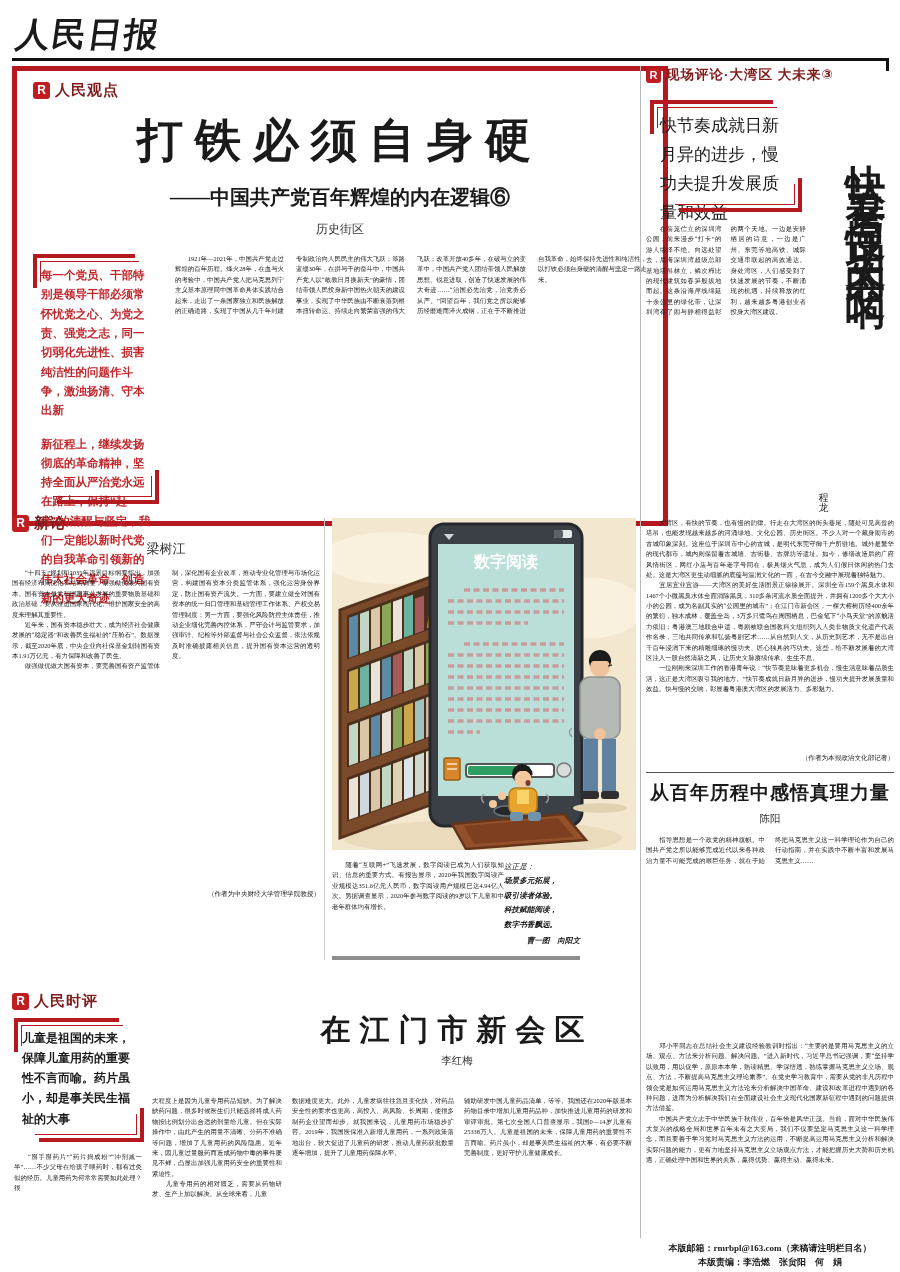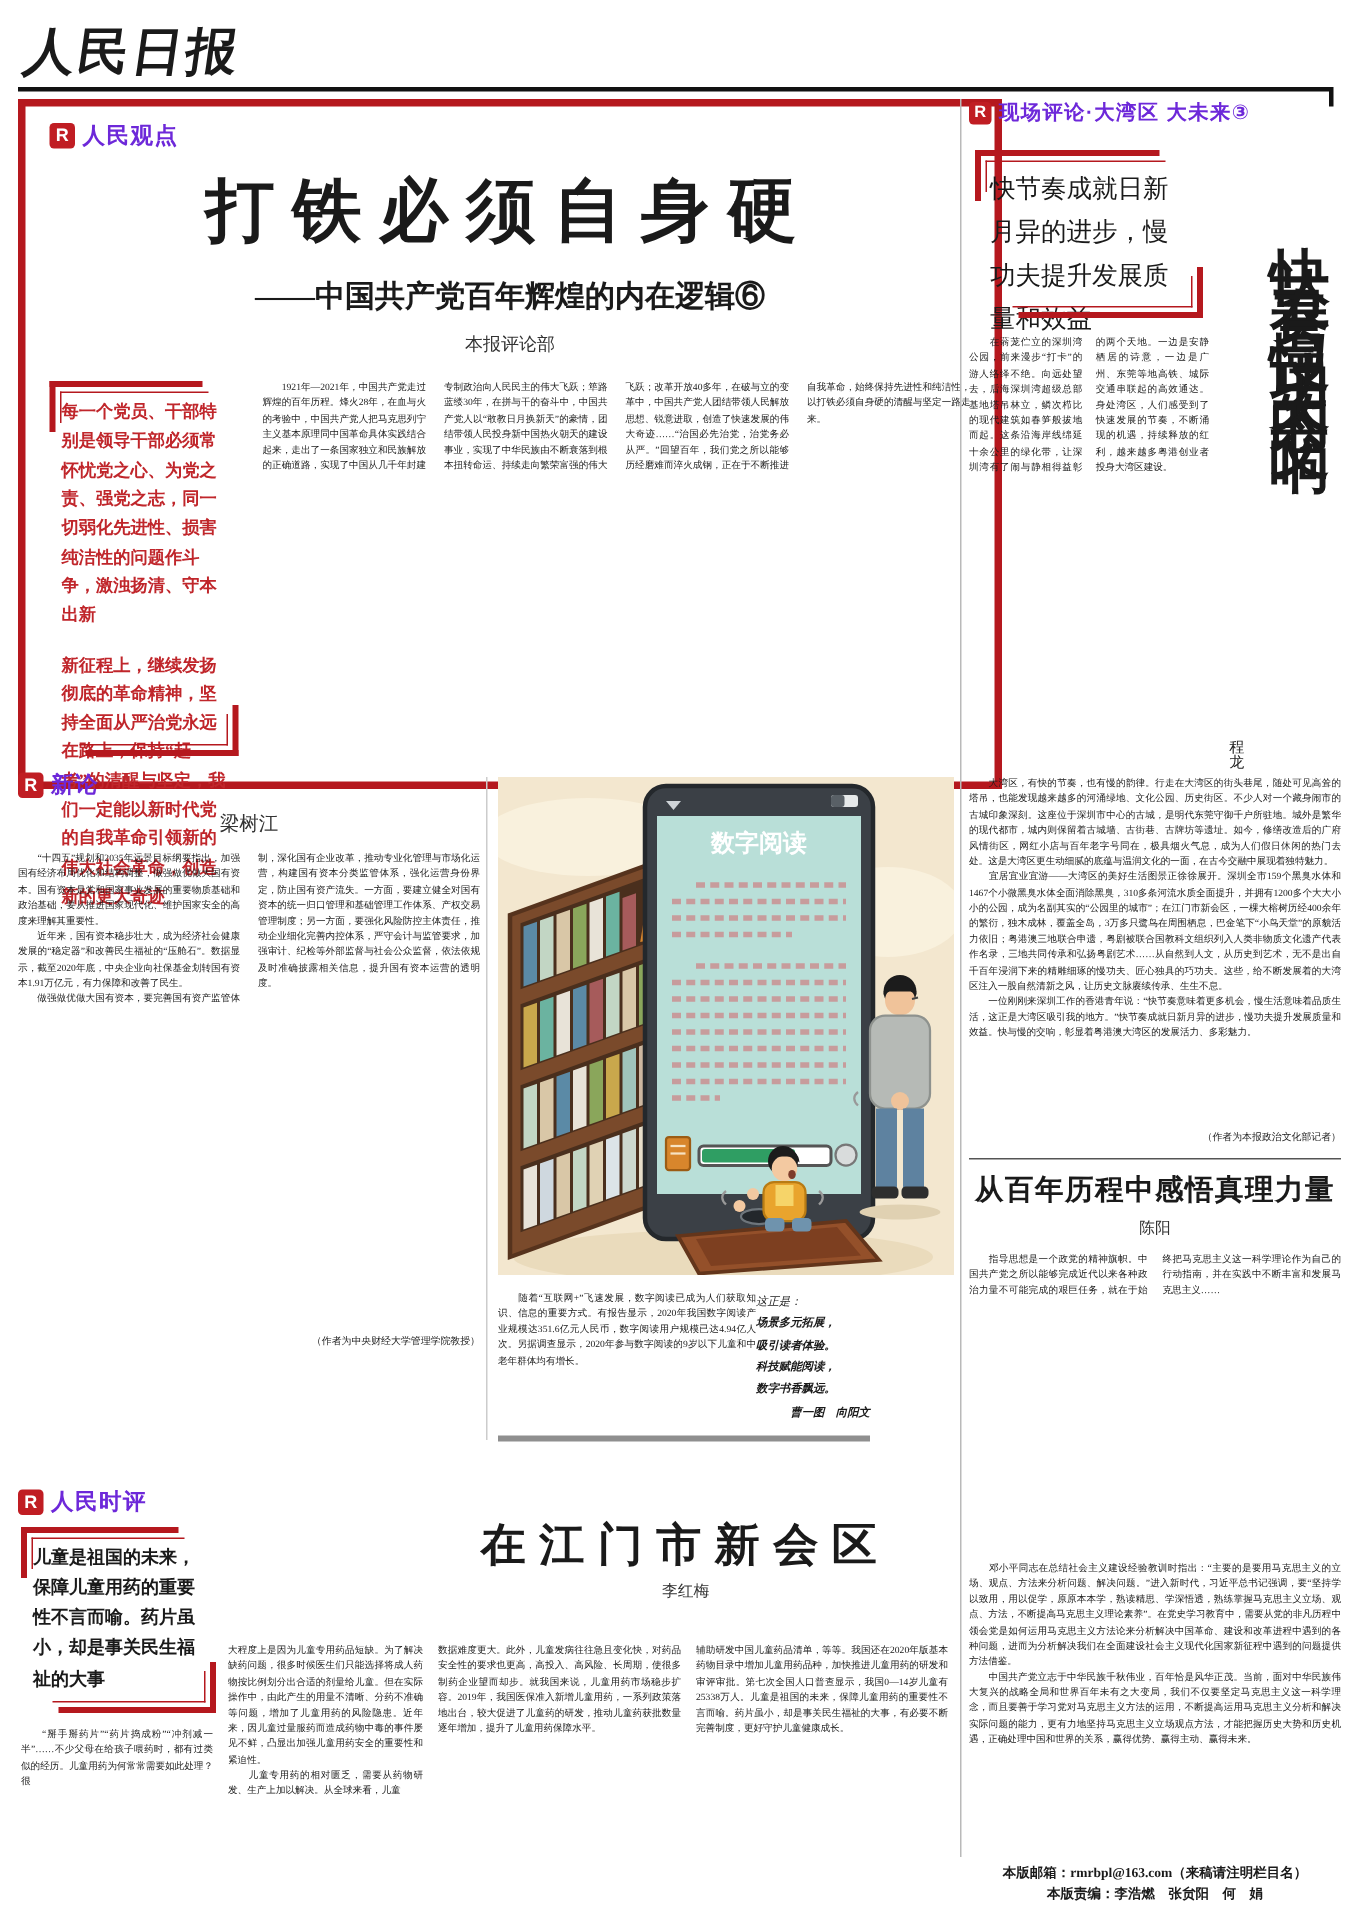--- a/index.html
+++ b/index.html
@@ -11,21 +11,21 @@
   .masthead-right{position:absolute;right:14px;top:14px;display:flex;align-items:flex-end;gap:10px;}
   .masthead-date{font-size:11px;padding-bottom:8px;color:#222;}
   .page-num{font-size:34px;font-weight:700;line-height:1;}
   .page-label{font-size:29px;font-weight:900;line-height:1.05;font-family:"Liberation Sans","DejaVu Sans",sans-serif;}
   .head-rule{position:absolute;left:12px;top:58px;width:876px;height:3px;background:#111;}
   .head-rule-tick{position:absolute;left:886px;top:58px;width:3px;height:13px;background:#111;}
   
   .tag{display:flex;align-items:center;gap:5px;}
   .tag-icon{width:17px;height:17px;background:#c01d23;color:#fff;border-radius:3px;
         font:700 12px/17px "Liberation Sans","DejaVu Sans",sans-serif;text-align:center;flex:none;}
-  .tag-label{color:#6d28d9;font-weight:900;font-size:15px;font-family:"Liberation Sans","DejaVu Sans",sans-serif;letter-spacing:1px;}
+  .tag-label{color:#7f1d1d;font-weight:900;font-size:15px;font-family:"Liberation Sans","DejaVu Sans",sans-serif;letter-spacing:1px;}
   .qbox{position:relative;box-sizing:border-box;}
   .qbox .c-tl{position:absolute;left:0;top:0;width:78%;height:30px;border-top:4px solid #b5181e;border-left:4px solid #b5181e;}
   .qbox .c-tl:after{content:"";position:absolute;left:3px;top:3px;width:100%;height:20px;border-top:1px solid #b5181e;border-left:1px solid #b5181e;}
   .qbox .c-br{position:absolute;right:0;bottom:0;width:78%;height:30px;border-bottom:4px solid #b5181e;border-right:4px solid #b5181e;}
   .qbox .c-br:after{content:"";position:absolute;right:3px;bottom:3px;width:100%;height:20px;border-bottom:1px solid #b5181e;border-right:1px solid #b5181e;}
   .smalltext{font-size:6.4px;line-height:1.62;text-align:justify;white-space:pre-line;overflow:hidden;}
   .note{font-size:6.6px;text-align:right;color:#222;}
   .divider-v{position:absolute;width:1px;background:#b9b9b9;}
   .divider-h{position:absolute;height:1px;background:#555;}
   
@@ -90,21 +90,21 @@
   <div class="head-rule"></div>
   <div class="head-rule-tick"></div>
 
   <div class="gd-box">
     <div class="tag">
       <span class="tag-icon">R</span>
       <span class="tag-label">人民观点</span>
     </div>
     <div class="gd-title">打铁必须自身硬</div>
     <div class="gd-subtitle">——中国共产党百年辉煌的内在逻辑⑥</div>
-    <div class="gd-byline">本报评论部</div>
+    <div class="gd-byline">历史街区</div>
     <div class="gd-content">
       <aside class="gd-quote qbox">
         <span class="c-tl"></span>
         <span class="c-br"></span>
         <p>每一个党员、干部特别是领导干部必须常怀忧党之心、为党之责、强党之志，同一切弱化先进性、损害纯洁性的问题作斗争，激浊扬清、守本出新</p>
         <p>新征程上，继续发扬彻底的革命精神，坚持全面从严治党永远在路上，保持“赶考”的清醒与坚定，我们一定能以新时代党的自我革命引领新的伟大社会革命，创造新的更大奇迹</p>
       </aside>
       <div class="gd-body smalltext">　　1921年—2021年，中国共产党走过辉煌的百年历程。烽火28年，在血与火的考验中，中国共产党人把马克思列宁主义基本原理同中国革命具体实践结合起来，走出了一条国家独立和民族解放的正确道路，实现了中国从几千年封建专制政治向人民民主的伟大飞跃；筚路蓝缕30年，在拼与干的奋斗中，中国共产党人以“敢教日月换新天”的豪情，团结带领人民投身新中国热火朝天的建设事业，实现了中华民族由不断衰落到根本扭转命运、持续走向繁荣富强的伟大飞跃；改革开放40多年，在破与立的变革中，中国共产党人团结带领人民解放思想、锐意进取，创造了快速发展的伟大奇迹……“治国必先治党，治党务必从严。”回望百年，我们党之所以能够历经磨难而淬火成钢，正在于不断推进自我革命，始终保持先进性和纯洁性，以打铁必须自身硬的清醒与坚定一路走来。</div>
     </div>
   </div>

